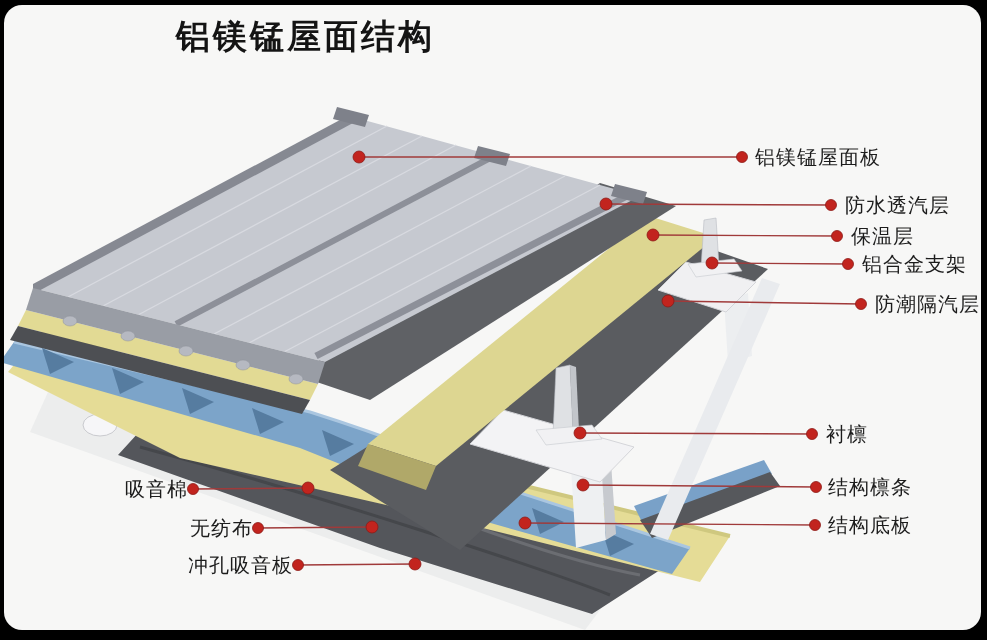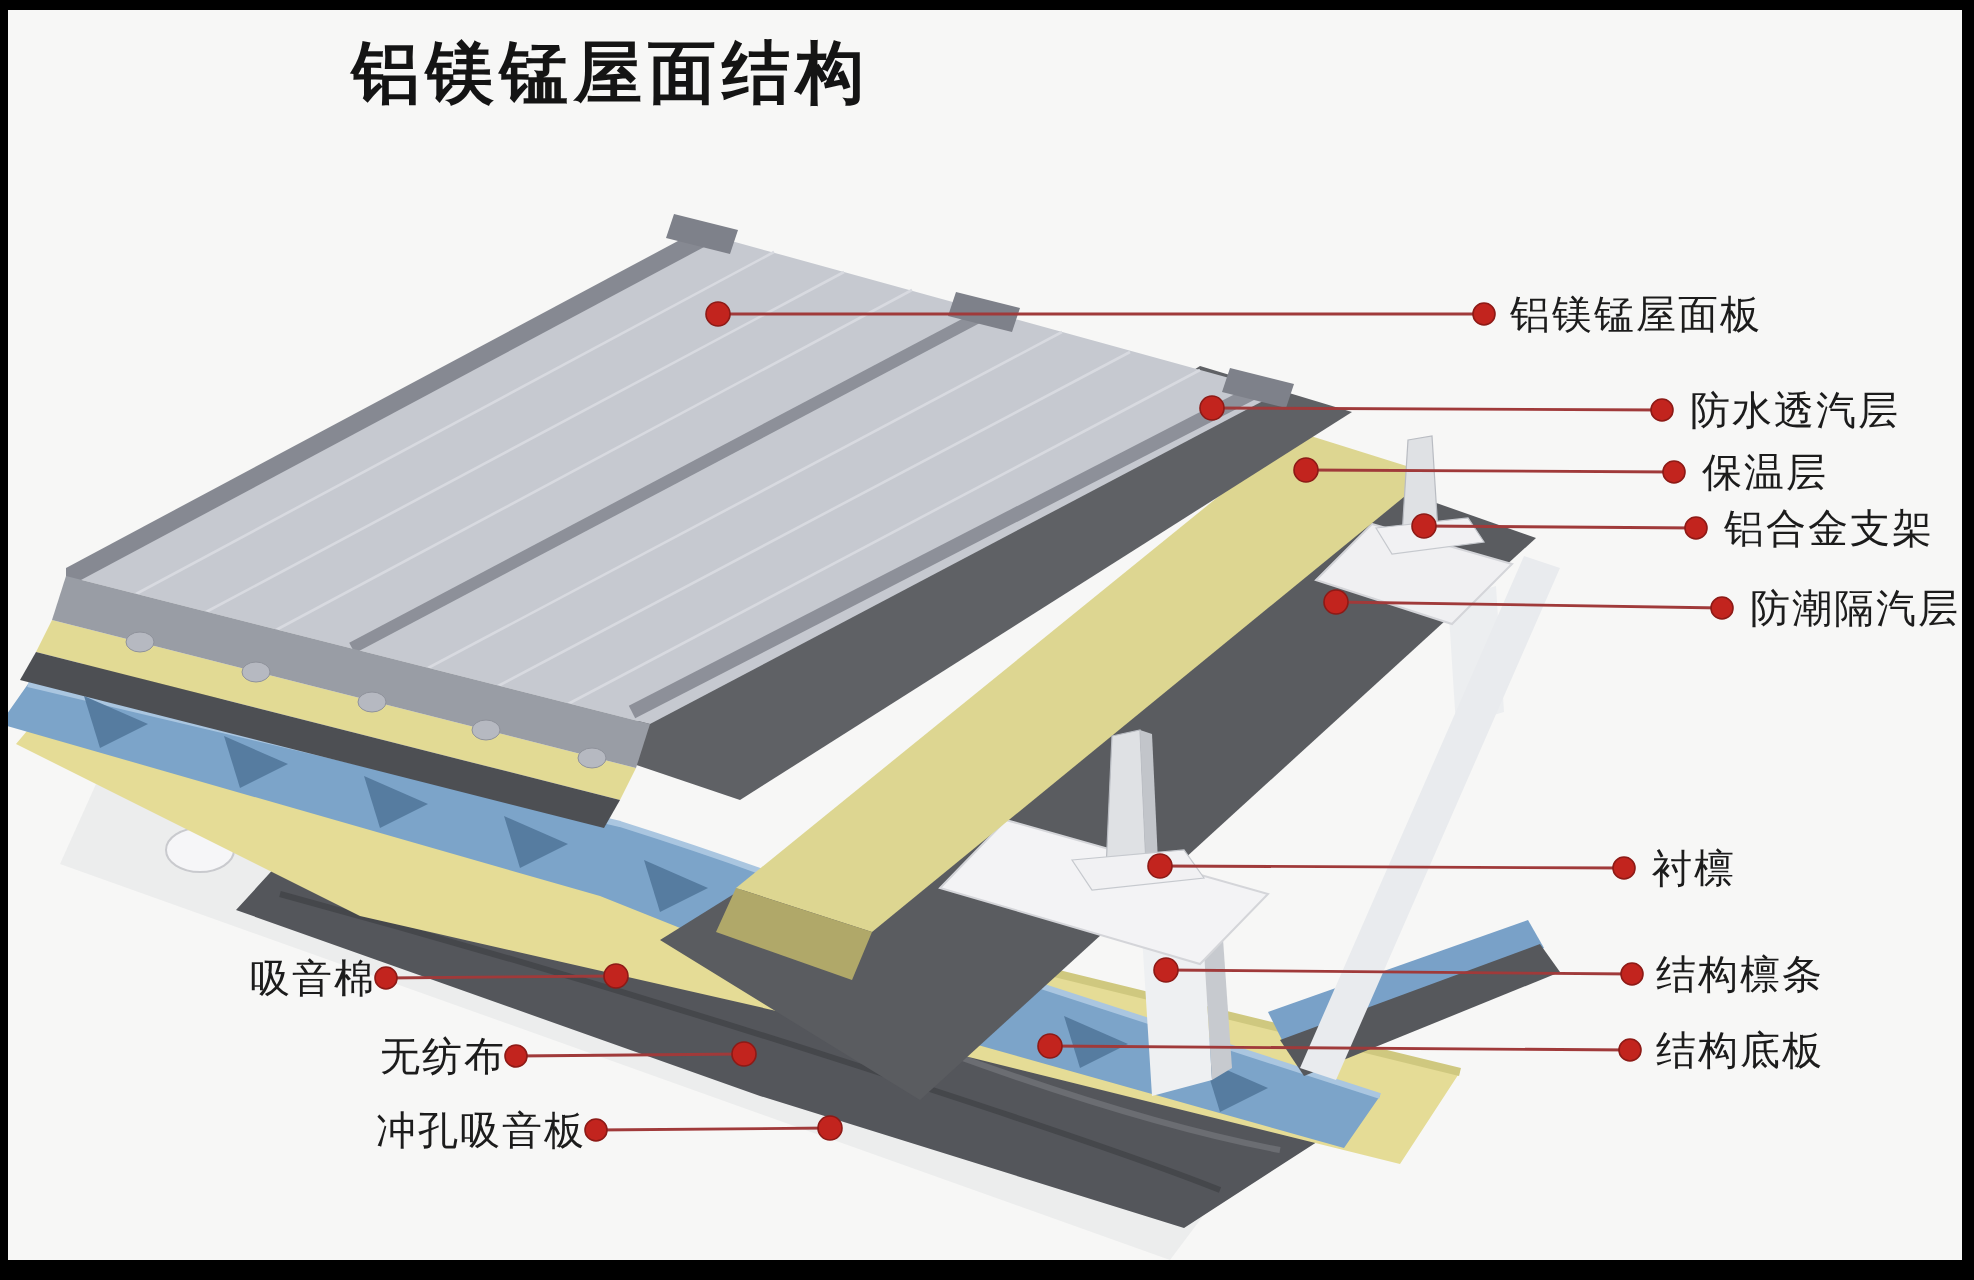--- a/index.html
+++ b/index.html
@@ -1,18 +1,18 @@
 <!DOCTYPE html>
 <html><head>
 <meta charset="utf-8">
 <style>
   html,body{margin:0;padding:0;background:#222;}
   #stage{position:relative;width:987px;height:640px;background:#000;overflow:hidden;
          font-family:"Liberation Sans","DejaVu Sans",sans-serif;}
-  #paper{position:absolute;left:4px;top:5px;width:977px;height:625px;background:#f7f7f6;}
+  #paper{position:absolute;left:4px;top:5px;width:977px;height:625px;background:#f7f7f6;border-radius:18px;}
   svg{position:absolute;left:0;top:0;}
   .lbl{font-size:20px;fill:#1c1c1c;font-weight:500;letter-spacing:1px;}
   .ttl{font-size:34px;fill:#141414;font-weight:700;letter-spacing:3px;}
   .leader{stroke:#a03a3a;stroke-width:1.4;}
 </style>
 </head>
 <body>
 
 <div id="stage">
  <div id="paper">

